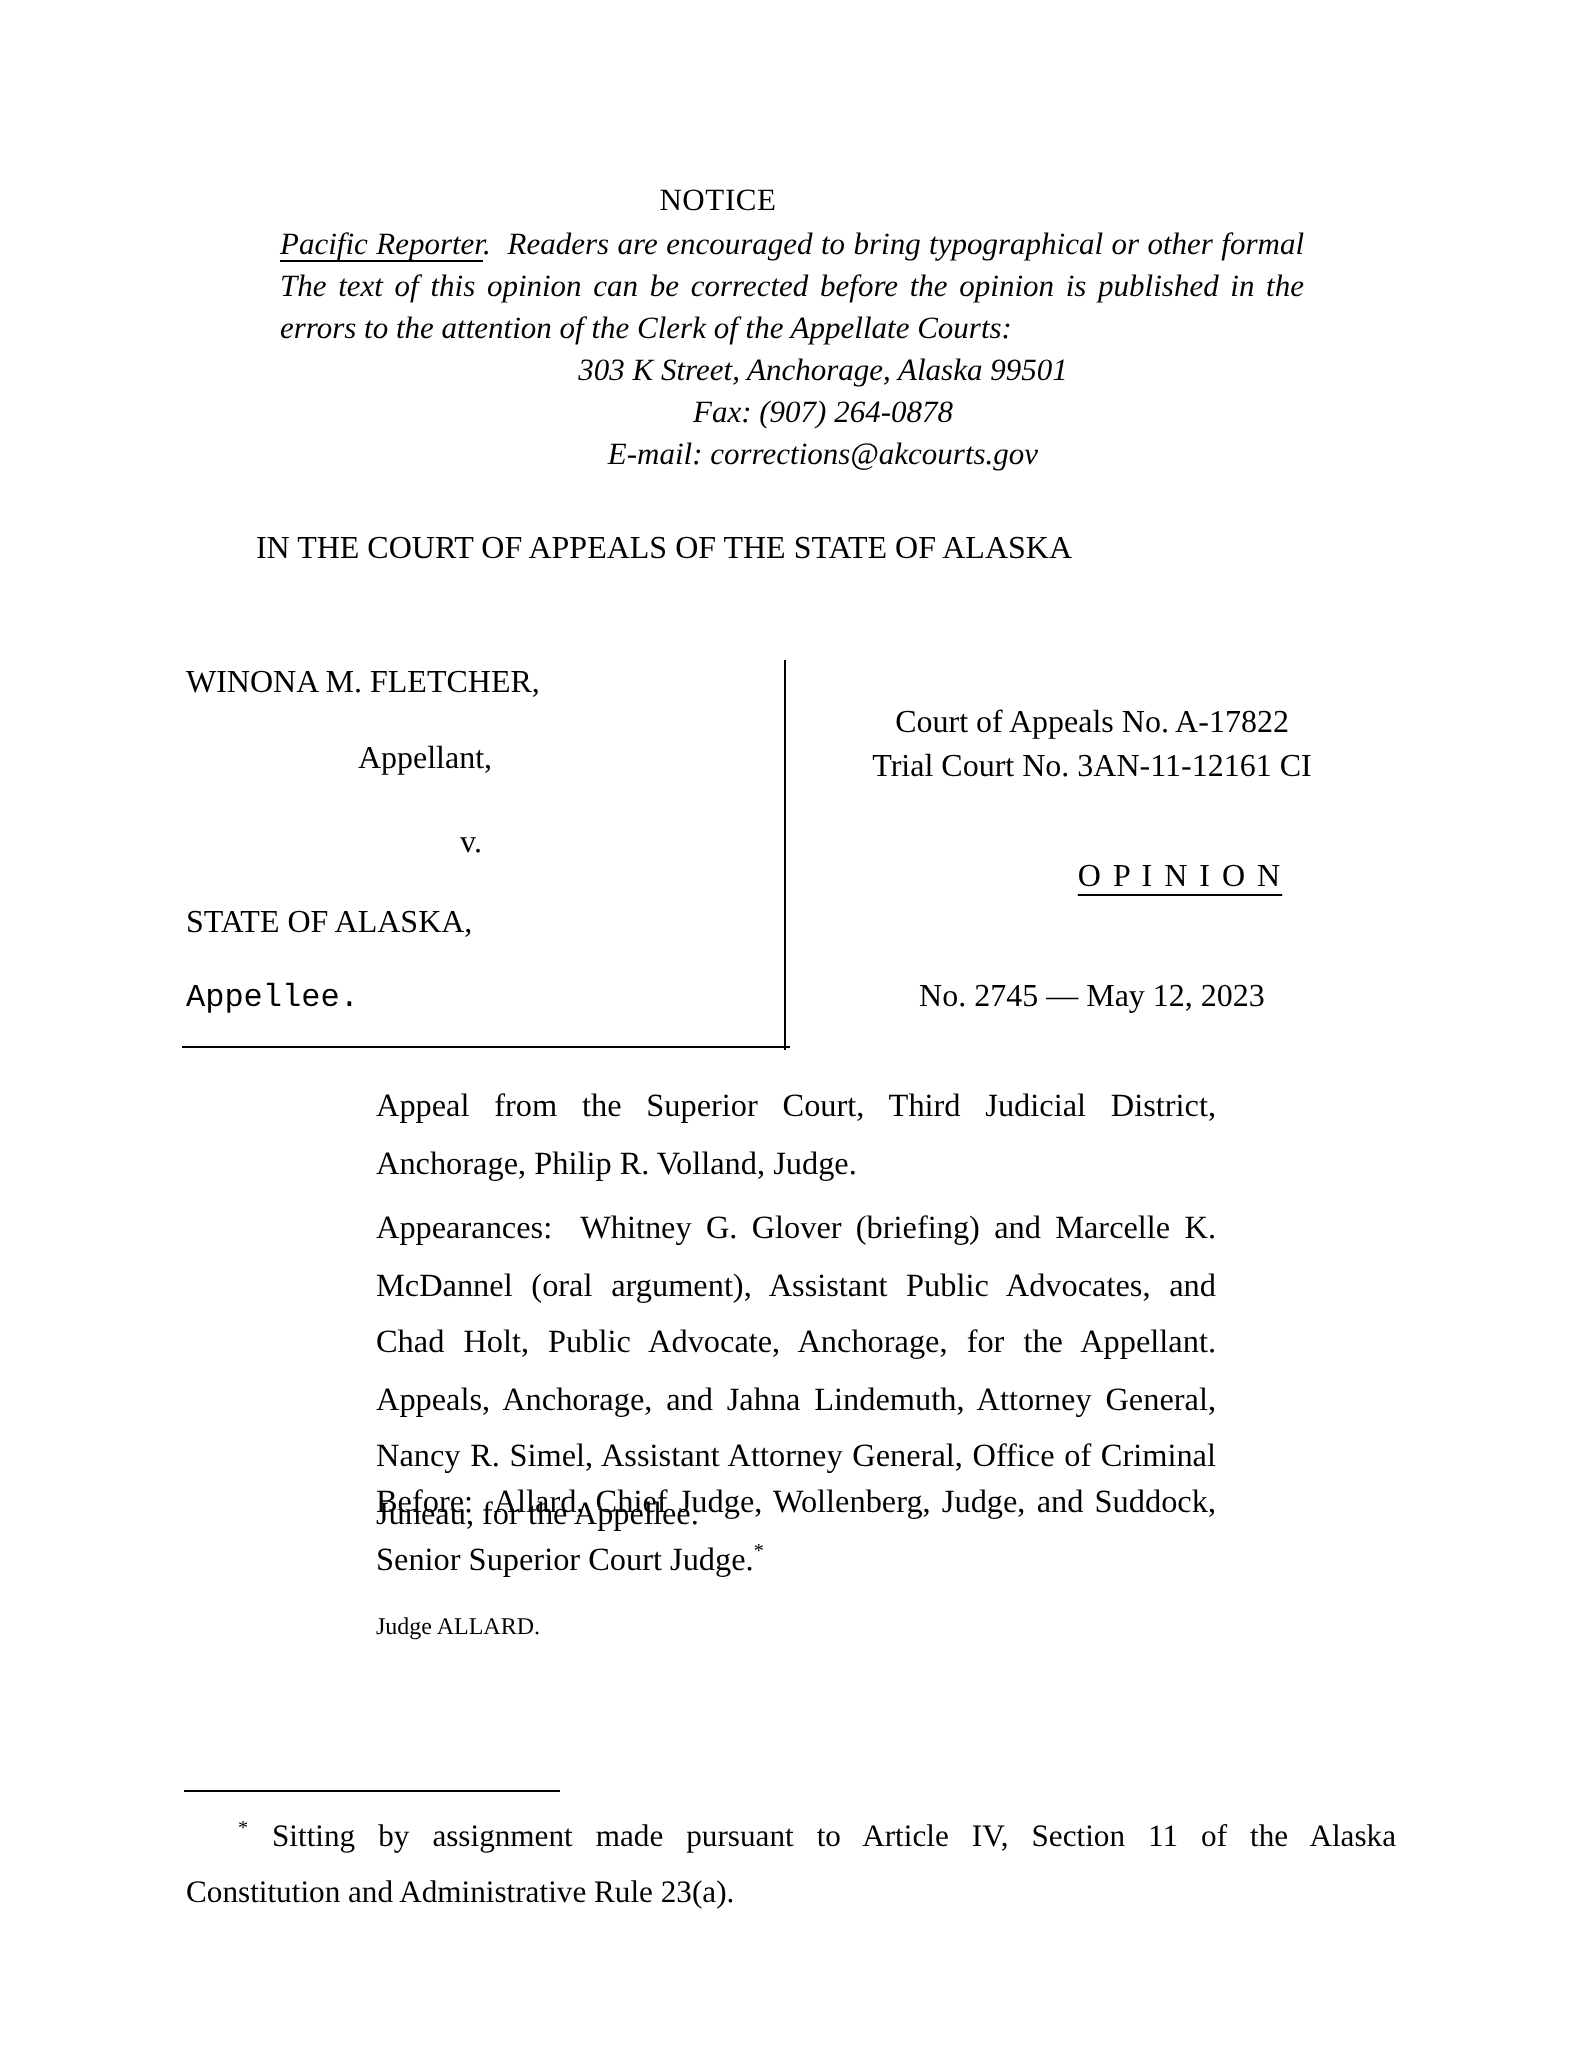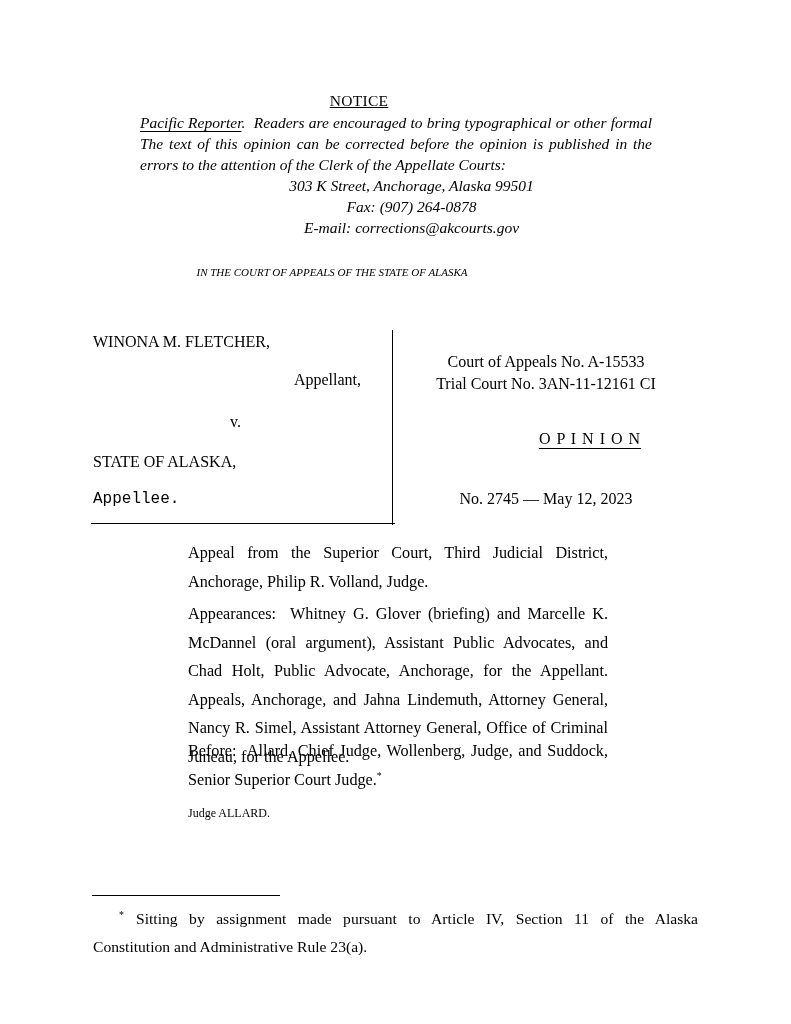--- a/index.html
+++ b/index.html
@@ -17,21 +17,20 @@
     overflow: hidden;
   }
   .abs { position: absolute; }
 
   
   .notice-heading {
     top: 92px; left: 0; width: 718px;
     text-align: center;
     font-size: 15.5px;
     letter-spacing: 0.3px;
-    text-decoration: underline;
   }
   .notice-body {
     top: 113px; left: 140px; width: 512px;
     font-style: italic;
     font-size: 15.5px;
     line-height: 20.8px;
   }
   .notice-address {
     top: 176px; left: 0; width: 791px;
     text-align: center;
@@ -39,28 +38,27 @@
     font-size: 15.5px;
     line-height: 20.8px;
     margin-left: 16px;
   }
   .u-emph { text-decoration: underline; text-underline-offset: 3px; }
 
   
   .court-heading {
     top: 266px; left: 0; width: 664px;
     text-align: center;
-    font-size: 11px;
-    font-style: italic;
+    font-size: 16px;
   }
 
   
   .caption-text { font-size: 16px; }
   .cap-appellant-name { left: 93px; top: 333px; }
-  .cap-appellant-role { left: 108px; top: 371px; width: 253px; text-align: right; }
+  .cap-appellant-role { left: 86px; top: 371px; width: 253px; text-align: center; }
   .cap-versus        { left: 230px; top: 413px; }
   .cap-appellee-name { left: 93px; top: 453px; }
   .cap-appellee-role { left: 93px; top: 490px; width: 253px; text-align: left; font-family: Liberation Mono, monospace; }
   .cap-vline {
     left: 392px; top: 330px; height: 195px; width: 0;
     border-left: 1.6px solid #000000;
   }
   .cap-hline {
     left: 91px; top: 523px; width: 304px; height: 0;
     border-top: 1.6px solid #000000;
@@ -139,21 +137,21 @@
   <div class="abs caption-text cap-appellant-name">WINONA M. FLETCHER,</div>
   <div class="abs caption-text cap-appellant-role">Appellant,</div>
   <div class="abs caption-text cap-versus">v.</div>
   <div class="abs caption-text cap-appellee-name">STATE OF ALASKA,</div>
   <div class="abs caption-text cap-appellee-role">Appellee.</div>
 
   <div class="abs cap-vline"></div>
   <div class="abs cap-hline"></div>
 
   <div class="abs cap-right cap-case-numbers">
-    <div>Court of Appeals No. A-15533</div>
+    <div>Court of Appeals No. A-17822</div>
     <div>Trial Court No. 3AN-11-12161 CI</div>
   </div>
   <div class="abs cap-right cap-opinion-label">O P I N I O N</div>
   <div class="abs cap-right cap-opinion-no">No. 2745 — May 12, 2023</div>
 
   <div class="abs body-block appeal-block">
     <div class="jline">Appeal from the Superior Court, Third Judicial District,</div>
     <div class="lline">Anchorage, Philip R. Volland, Judge.</div>
   </div>
 

